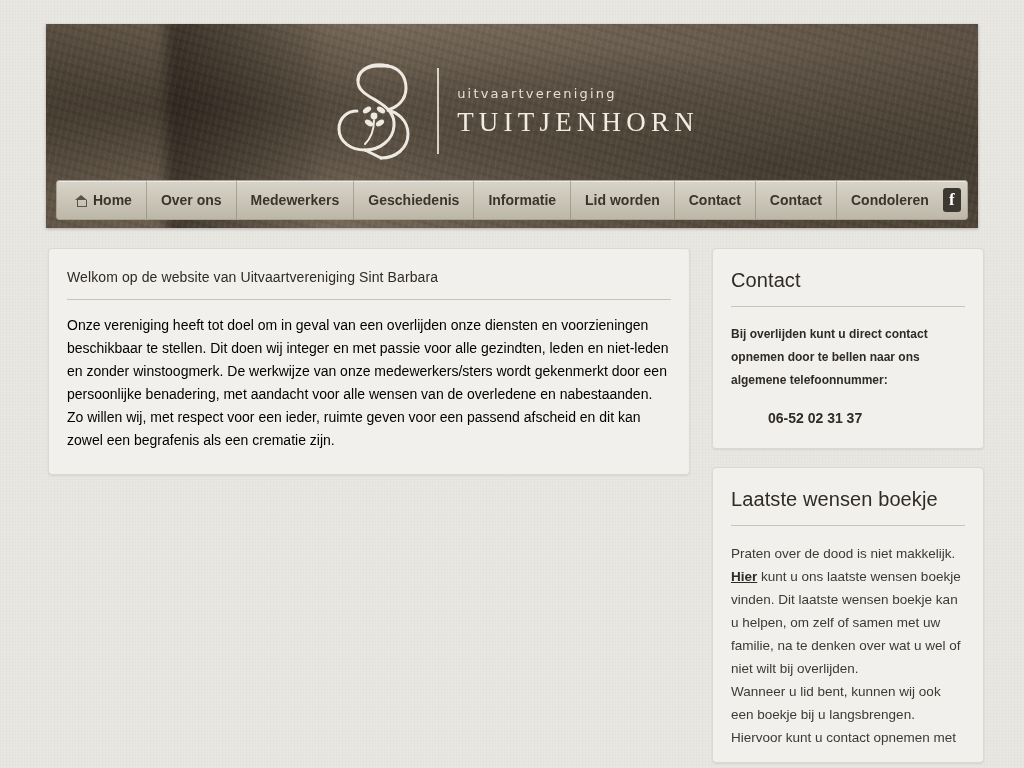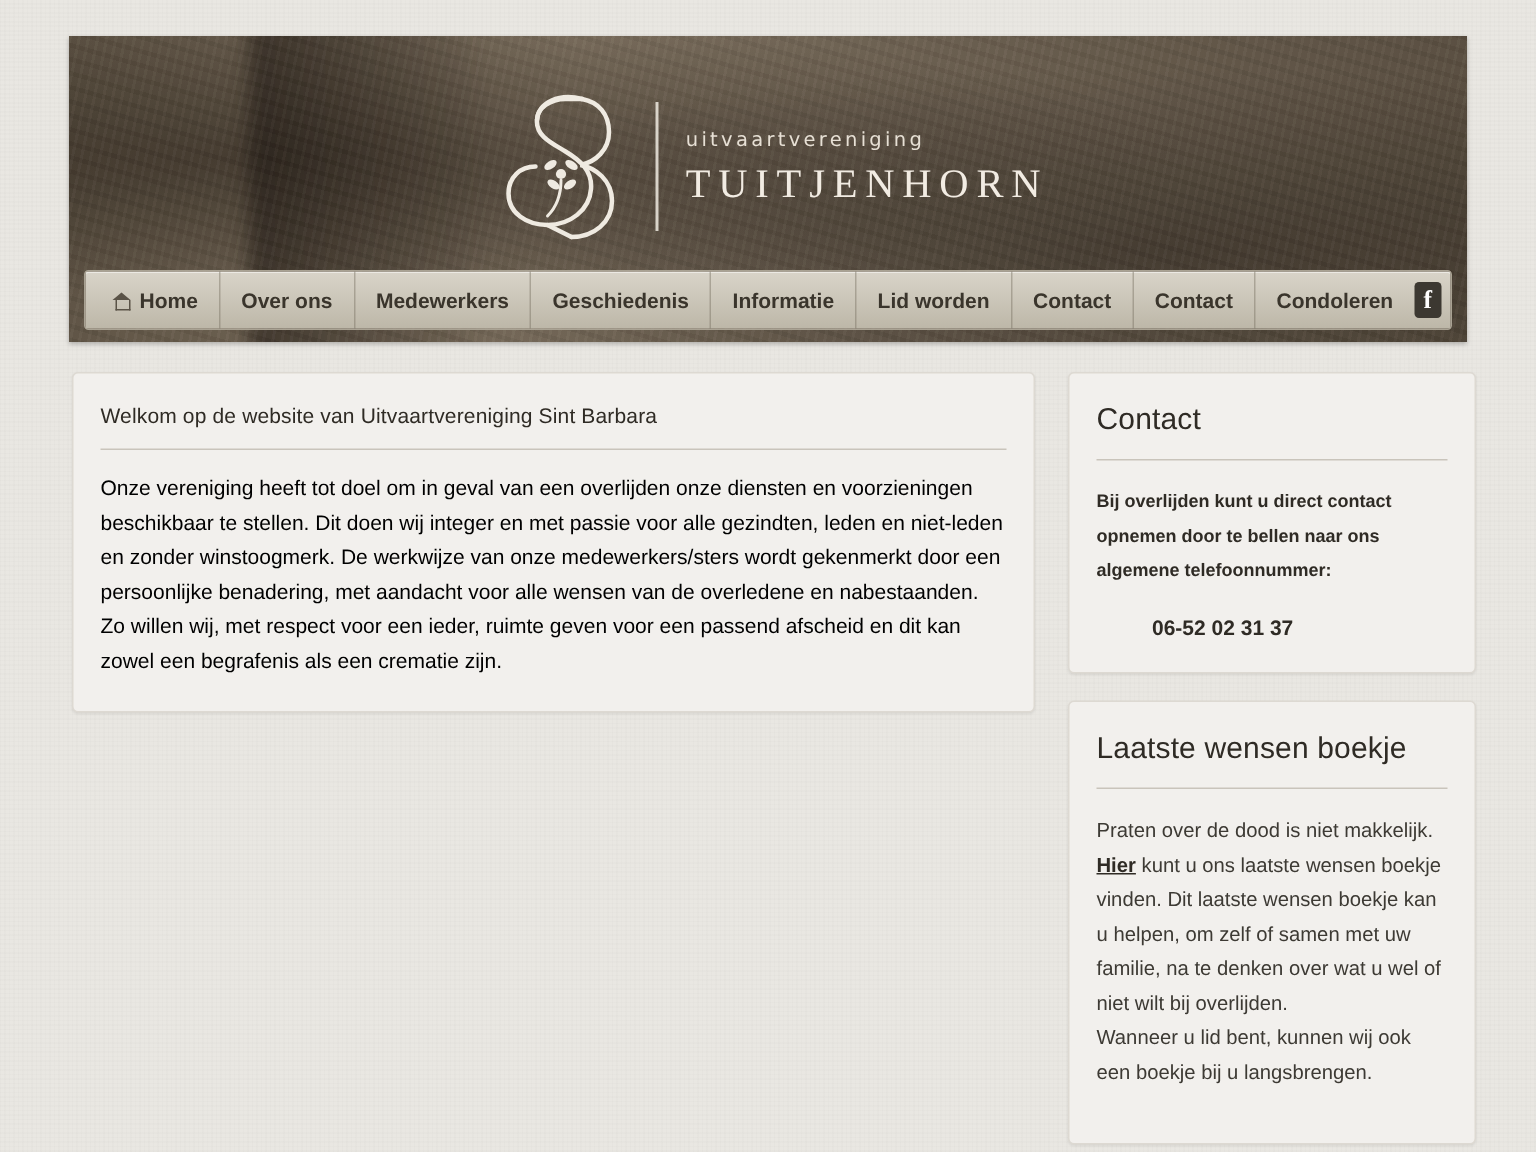--- a/index.html
+++ b/index.html
@@ -331,19 +331,20 @@
           <p class="strong-block">Bij overlijden kunt u direct contact opnemen door te bellen naar ons algemene telefoonnummer:</p>
           <div class="phone">06-52 02 31 37</div>
         </div>
 
         <div class="panel side-panel clipped" style="height:296px;">
           <h2 class="panel-title">Laatste wensen boekje</h2>
           <p class="side-text">
             <span>Praten over de dood is niet makkelijk.</span><br>
             <span class="link-strong">Hier</span><span> kunt u ons laatste wensen boekje vinden. Dit laatste wensen boekje kan u helpen, om zelf of samen met uw familie, na te denken over wat u wel of niet wilt bij overlijden.</span><br>
             <span>Wanneer u lid bent, kunnen wij ook een boekje bij u langsbrengen.</span><br>
+            <span>Hiervoor kunt u contact opnemen met</span>
           </p>
         </div>
       </div>
     </div>
 
   </div>
 </div>
 
 </body></html>

